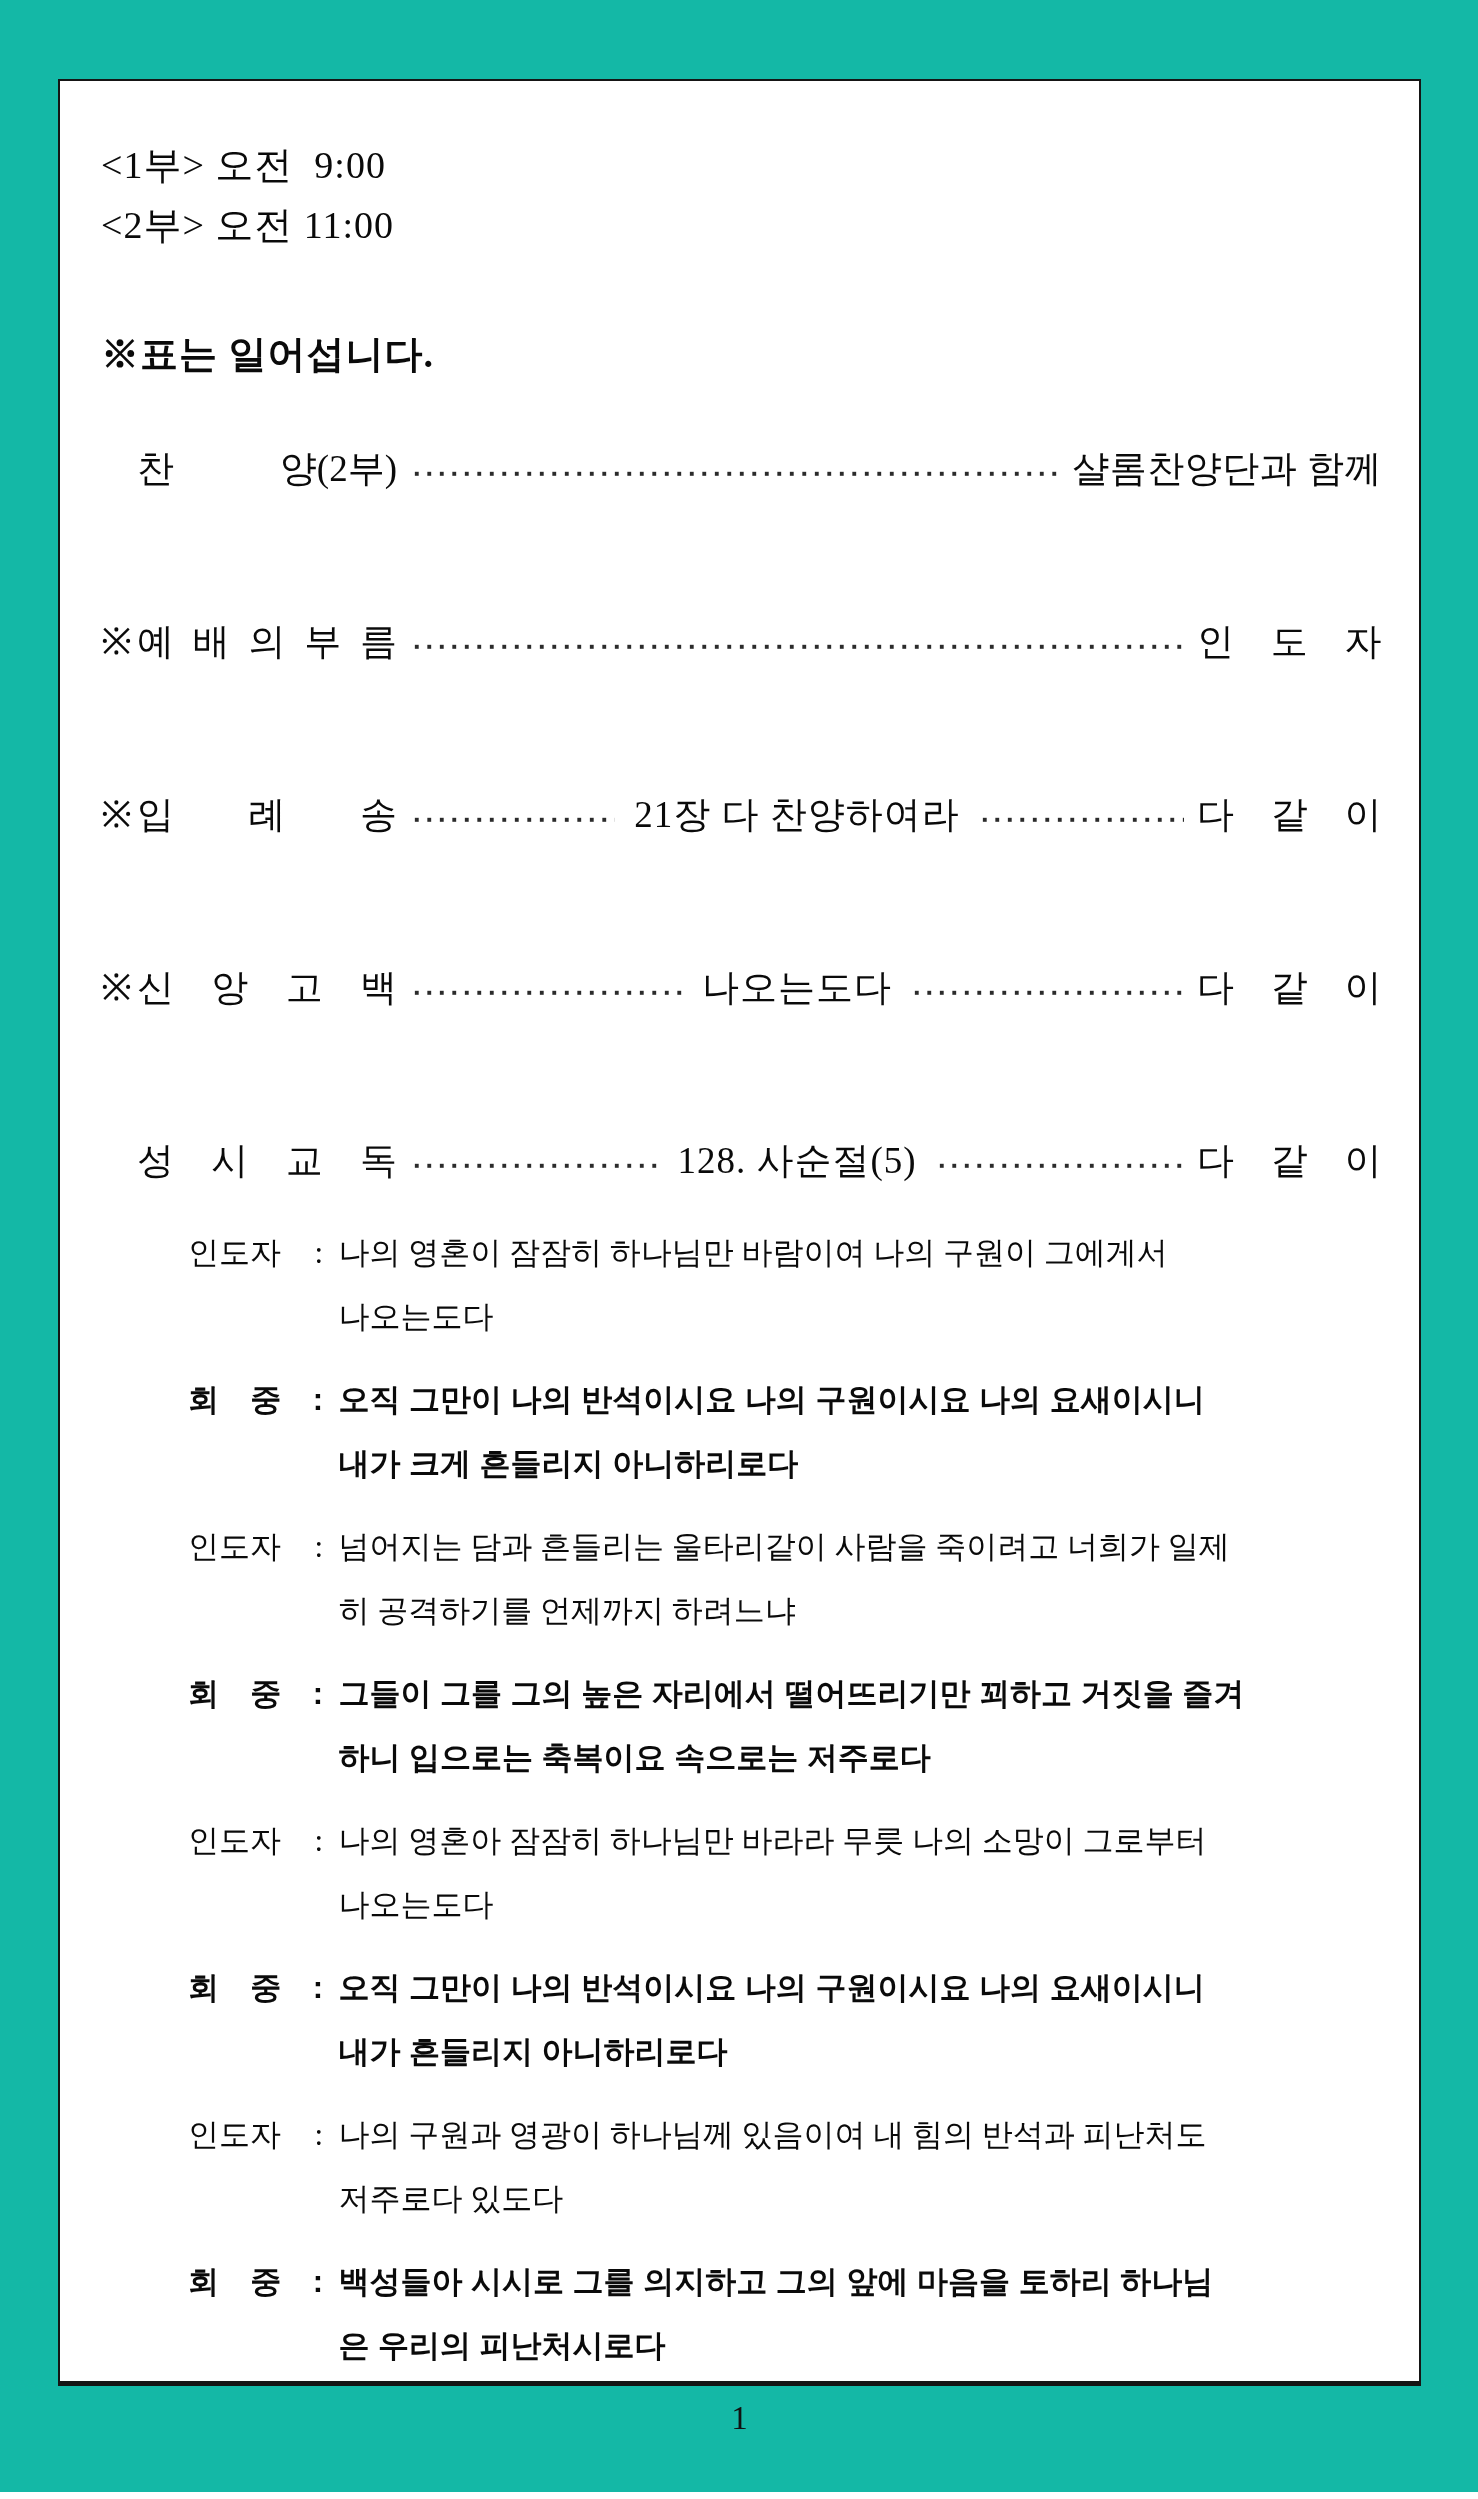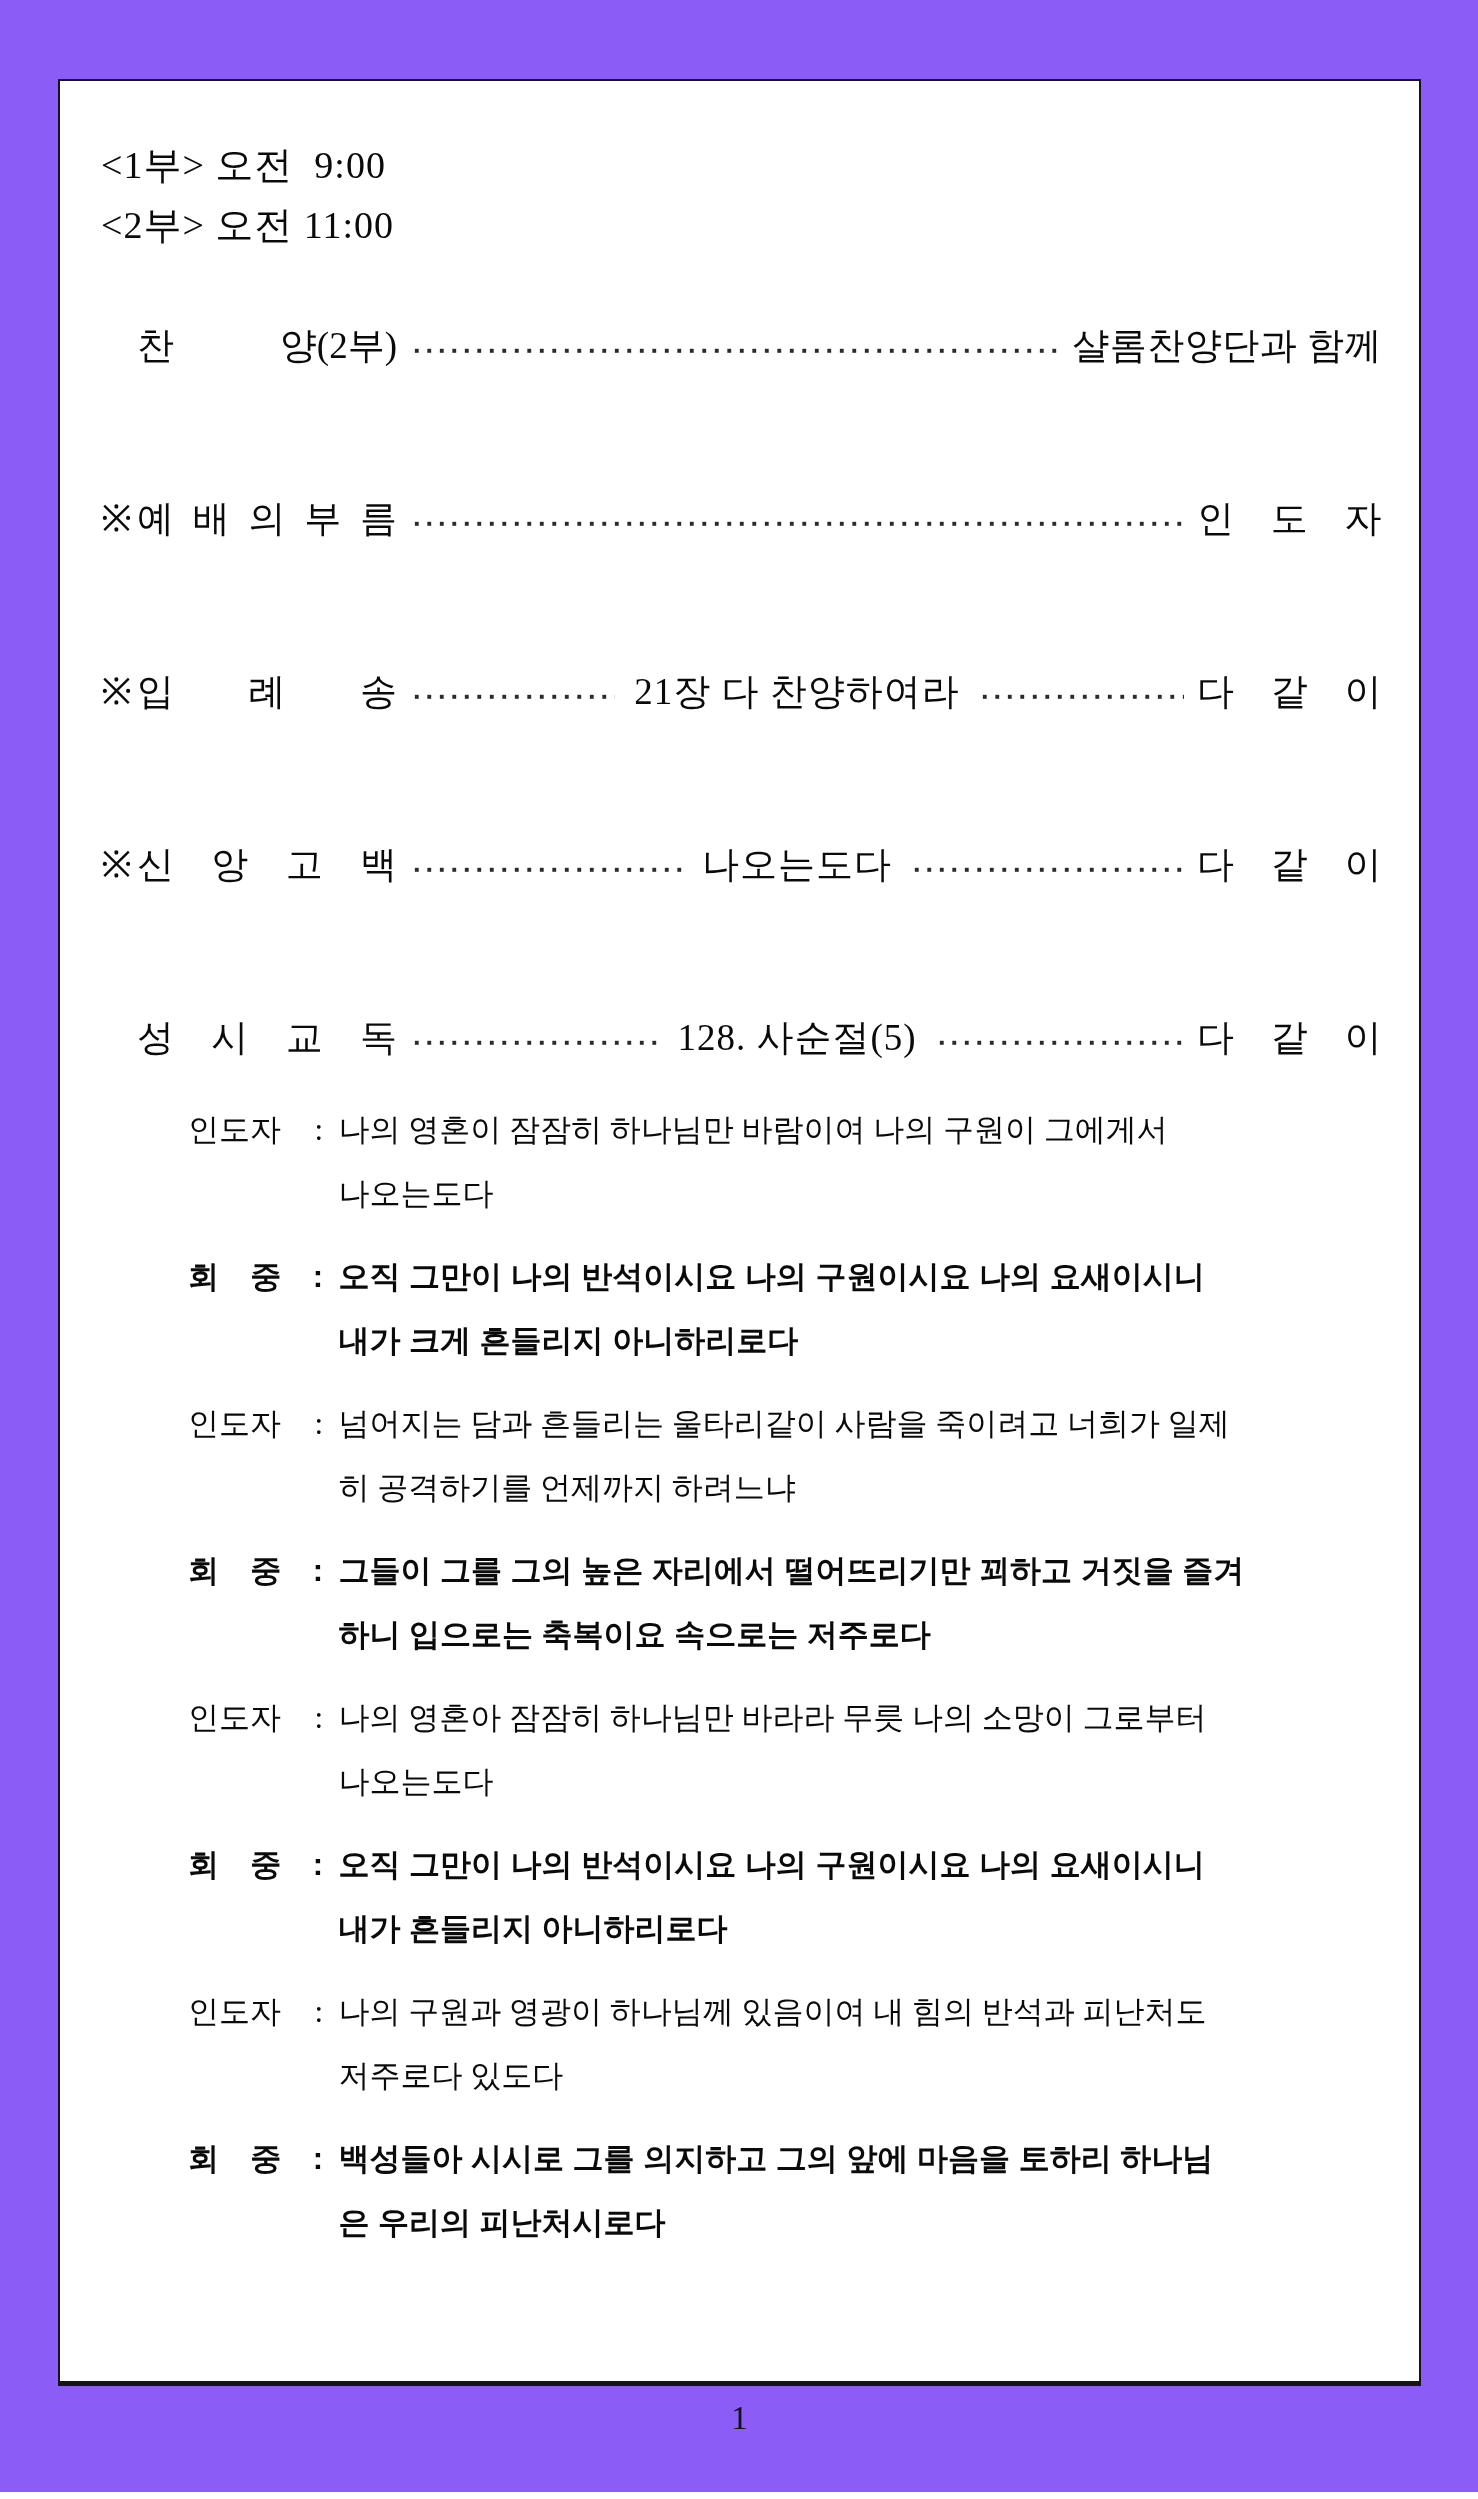--- a/index.html
+++ b/index.html
@@ -8,21 +8,21 @@
     background: #ffffff;
     width: 1479px;
     height: 2500px;
     font-family: "Liberation Serif", "DejaVu Serif", serif;
     color: #0a0a0a;
   }
   .page {
     position: relative;
     width: 1479px;
     height: 2492px;
-    background: #8b5cf6;
+    background: #14b8a6;
     overflow: hidden;
   }
   .sheet {
     position: absolute;
     left: 58px;
     top: 79px;
     width: 1363px;
     height: 2307px;
     box-sizing: border-box;
     border: 2.9px solid #151515;
@@ -150,20 +150,21 @@
 <div class="page">
   <div class="sheet">
 
     <div class="header-row">
       <div class="times">
         <div class="time-line">&lt;1부&gt; 오전  9:00</div>
         <div class="time-line">&lt;2부&gt; 오전 11:00</div>
       </div>
     </div>
 
+    <div class="note">※표는 일어섭니다.</div>
 
     <div class="program">
 
       <div class="prow">
         <span class="marker"></span>
         <span class="plabel">찬 양(2부)</span>
         <span class="dots"></span>
         <span class="pright">샬롬찬양단과 함께</span>
       </div>
 

